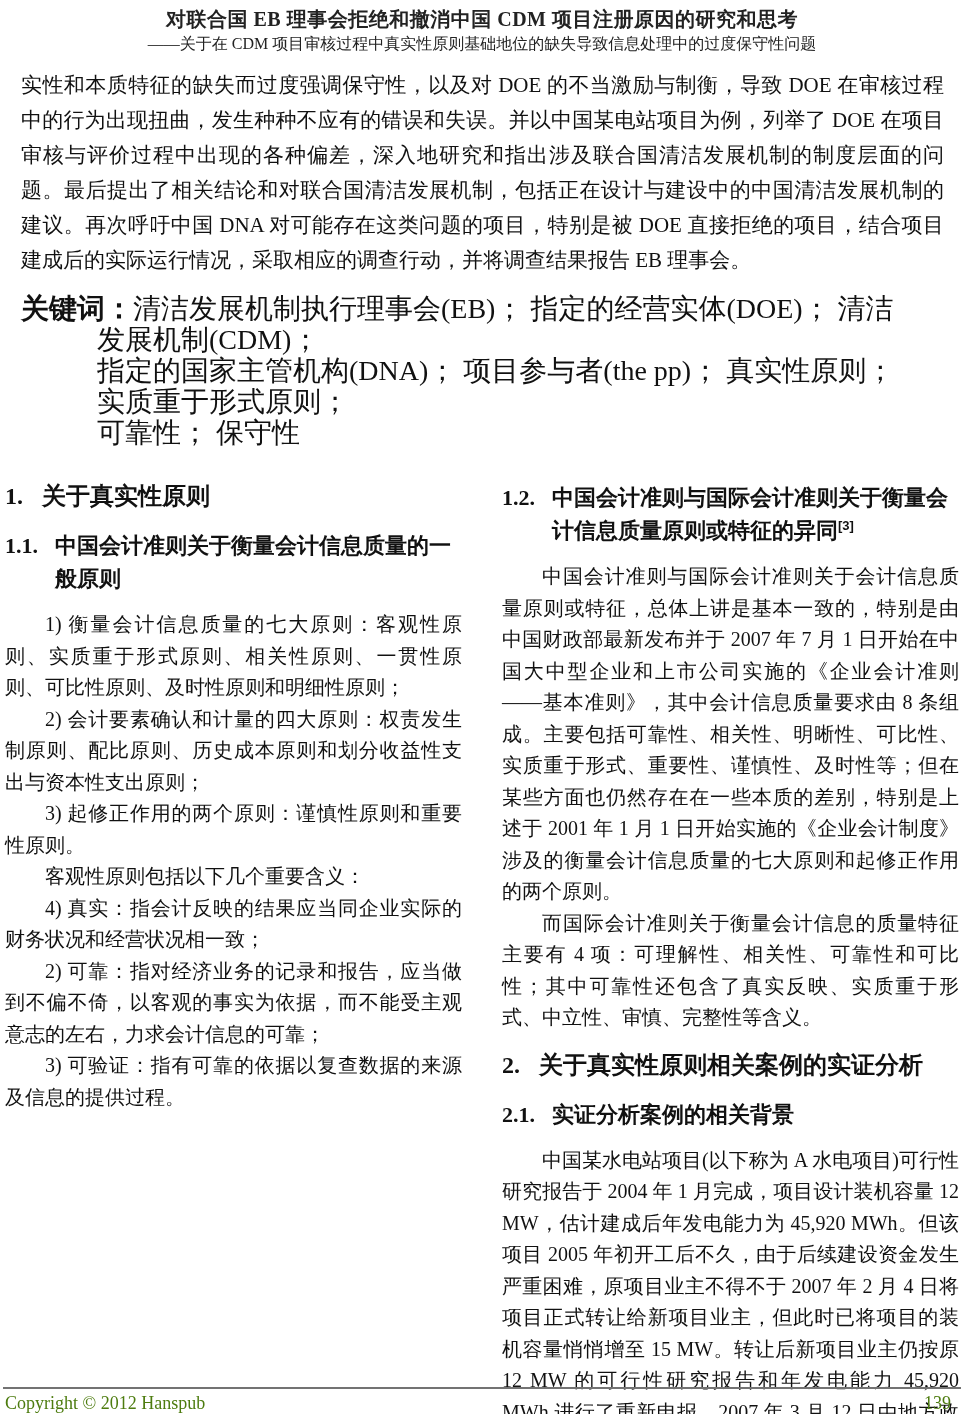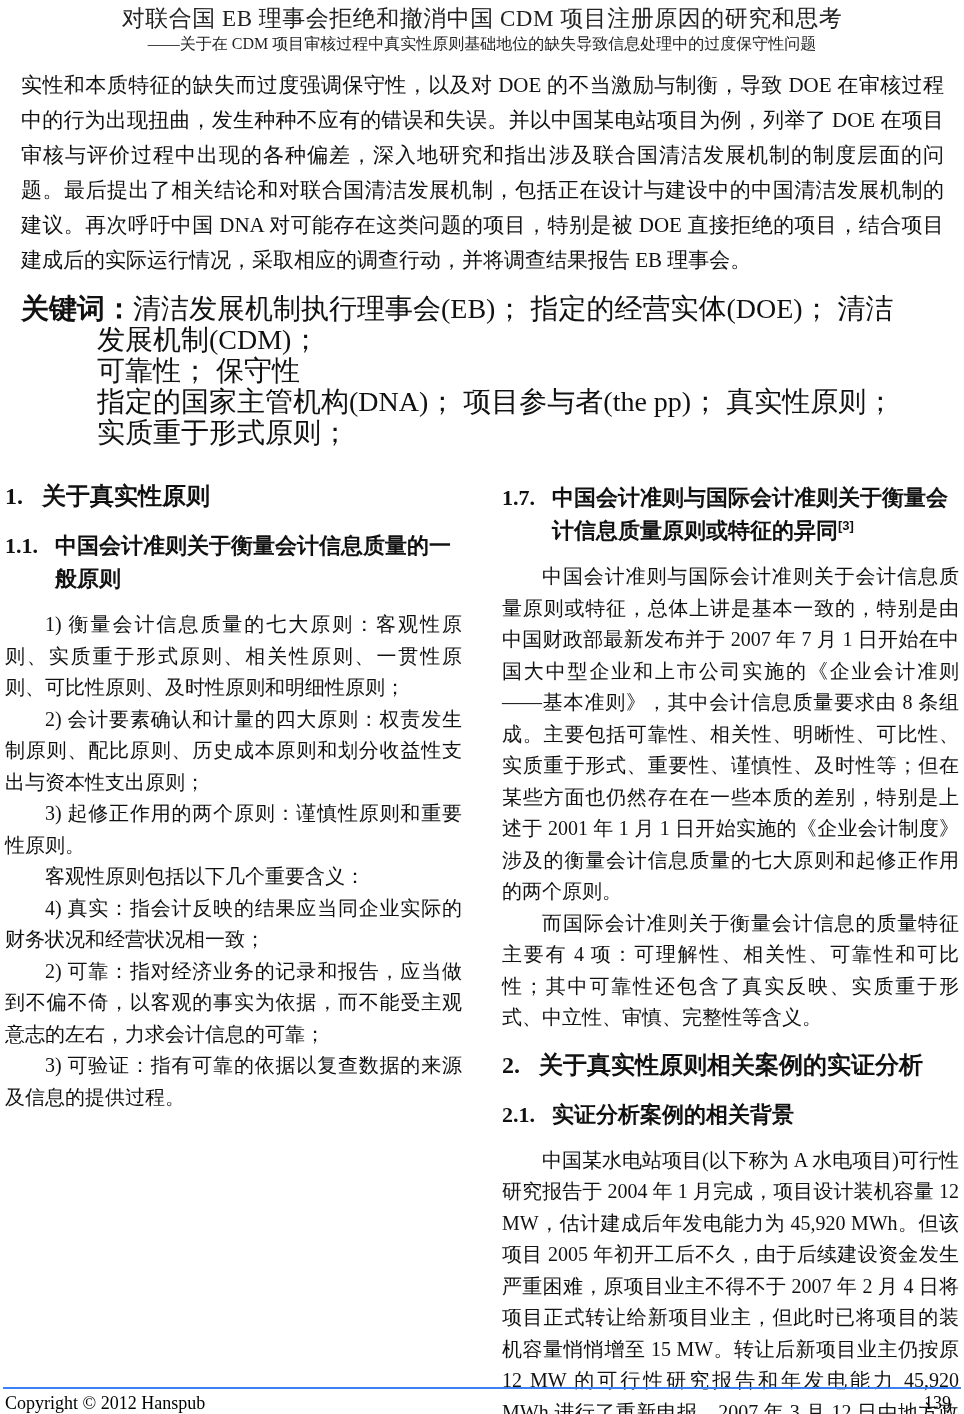--- a/index.html
+++ b/index.html
@@ -4,21 +4,21 @@
 <style>
   html,body{margin:0;padding:0;background:#e8e8e8;}
   .page{
     position:relative;width:964px;height:1414px;margin:0 auto;
     background:#ffffff;color:#111;
     font-family:"Liberation Serif","DejaVu Serif",serif;
     overflow:hidden;
   }
   
   .header{padding-top:7px;text-align:center;color:#222;}
-  .header .title{font-size:23px;line-height:24px;letter-spacing:.5px;}
+  .header .title{font-size:20px;line-height:24px;letter-spacing:.5px;font-weight:bold;}
   .header .subtitle{font-size:16px;line-height:22px;margin-top:2px;}
 
   
   .abstract{
     margin:13px 20px 0 21px;font-size:21px;line-height:35px;
     text-align:justify;text-indent:0;font-family:Liberation Serif, serif;
   }
 
   
   .keywords{
@@ -44,41 +44,41 @@
     font-family:"Liberation Sans","DejaVu Sans",sans-serif;
   }
   .h2 .hnum{display:inline-block;width:50px;margin-left:-50px;font-family:"Liberation Serif",serif;}
   .col > :first-child{margin-top:7px;}
 
   sup{font-size:13px;line-height:0;vertical-align:super;}
 
   
   .footer{
     position:absolute;left:3px;right:3px;top:1387px;
-    border-top:2px solid #3b82f6;
+    border-top:2px solid #737373;
     display:flex;justify-content:space-between;
-    font-size:18px;padding:4px 10px 0 2px;color:#000000;
+    font-size:18px;padding:4px 10px 0 2px;color:#4d7c0f;
   }
 </style>
 </head>
 <body>
 
 <div class="page">
 
   <div class="header">
     <div class="title">对联合国 EB 理事会拒绝和撤消中国 CDM 项目注册原因的研究和思考</div>
     <div class="subtitle">——关于在 CDM 项目审核过程中真实性原则基础地位的缺失导致信息处理中的过度保守性问题</div>
   </div>
 
   <p class="abstract">实性和本质特征的缺失而过度强调保守性，以及对 DOE 的不当激励与制衡，导致 DOE 在审核过程中的行为出现扭曲，发生种种不应有的错误和失误。并以中国某电站项目为例，列举了 DOE 在项目审核与评价过程中出现的各种偏差，深入地研究和指出涉及联合国清洁发展机制的制度层面的问题。最后提出了相关结论和对联合国清洁发展机制，包括正在设计与建设中的中国清洁发展机制的建议。再次呼吁中国 DNA 对可能存在这类问题的项目，特别是被 DOE 直接拒绝的项目，结合项目建成后的实际运行情况，采取相应的调查行动，并将调查结果报告 EB 理事会。</p>
 
   <div class="keywords">
     <span class="kw-label">关键词：</span><span>清洁发展机制执行理事会(EB)； 指定的经营实体(DOE)； 清洁发展机制(CDM)；</span>
+    <div>指定的国家主管机构(DNA)； 项目参与者(the pp)； 真实性原则； 实质重于形式原则；</div>
     <div>可靠性； 保守性</div>
-    <div>指定的国家主管机构(DNA)； 项目参与者(the pp)； 真实性原则； 实质重于形式原则；</div>
   </div>
 
   <div class="columns">
 
     <div class="col">
       <div class="h1"><span class="hnum">1.</span><span>关于真实性原则</span></div>
 
       <div class="h2"><span class="hnum">1.1.</span><span>中国会计准则关于衡量会计信息质量的一般原则</span></div>
 
 
@@ -87,21 +87,21 @@
       <p>3) 起修正作用的两个原则：谨慎性原则和重要性原则。</p>
 
       <p>客观性原则包括以下几个重要含义：</p>
 
       <p>4) 真实：指会计反映的结果应当同企业实际的财务状况和经营状况相一致；</p>
       <p>2) 可靠：指对经济业务的记录和报告，应当做到不偏不倚，以客观的事实为依据，而不能受主观意志的左右，力求会计信息的可靠；</p>
       <p>3) 可验证：指有可靠的依据以复查数据的来源及信息的提供过程。</p>
     </div>
 
     <div class="col">
-      <div class="h2"><span class="hnum">1.7.</span><span>中国会计准则与国际会计准则关于衡量会计信息质量原则或特征的异同</span><sup>[3]</sup></div>
+      <div class="h2"><span class="hnum">1.2.</span><span>中国会计准则与国际会计准则关于衡量会计信息质量原则或特征的异同</span><sup>[3]</sup></div>
 
       <p>中国会计准则与国际会计准则关于会计信息质量原则或特征，总体上讲是基本一致的，特别是由中国财政部最新发布并于 2007 年 7 月 1 日开始在中国大中型企业和上市公司实施的《企业会计准则——基本准则》，其中会计信息质量要求由 8 条组成。主要包括可靠性、相关性、明晰性、可比性、实质重于形式、重要性、谨慎性、及时性等；但在某些方面也仍然存在在一些本质的差别，特别是上述于 2001 年 1 月 1 日开始实施的《企业会计制度》涉及的衡量会计信息质量的七大原则和起修正作用的两个原则。</p>
       <p>而国际会计准则关于衡量会计信息的质量特征主要有 4 项：可理解性、相关性、可靠性和可比性；其中可靠性还包含了真实反映、实质重于形式、中立性、审慎、完整性等含义。</p>
 
       <div class="h1"><span class="hnum">2.</span><span>关于真实性原则相关案例的实证分析</span></div>
 
       <div class="h2"><span class="hnum">2.1.</span><span>实证分析案例的相关背景</span></div>
 
       <p>中国某水电站项目(以下称为 A 水电项目)可行性研究报告于 2004 年 1 月完成，项目设计装机容量 12 MW，估计建成后年发电能力为 45,920 MWh。但该项目 2005 年初开工后不久，由于后续建设资金发生严重困难，原项目业主不得不于 2007 年 2 月 4 日将项目正式转让给新项目业主，但此时已将项目的装机容量悄悄增至 15 MW。转让后新项目业主仍按原 12 MW 的可行性研究报告和年发电能力 45,920 MWh 进行了重新申报，2007 年 3 月 12 日由地方政府批准。新项目业主与项目设备供应方于 2007 年 3 月 14 日也重新</p>
     </div>

